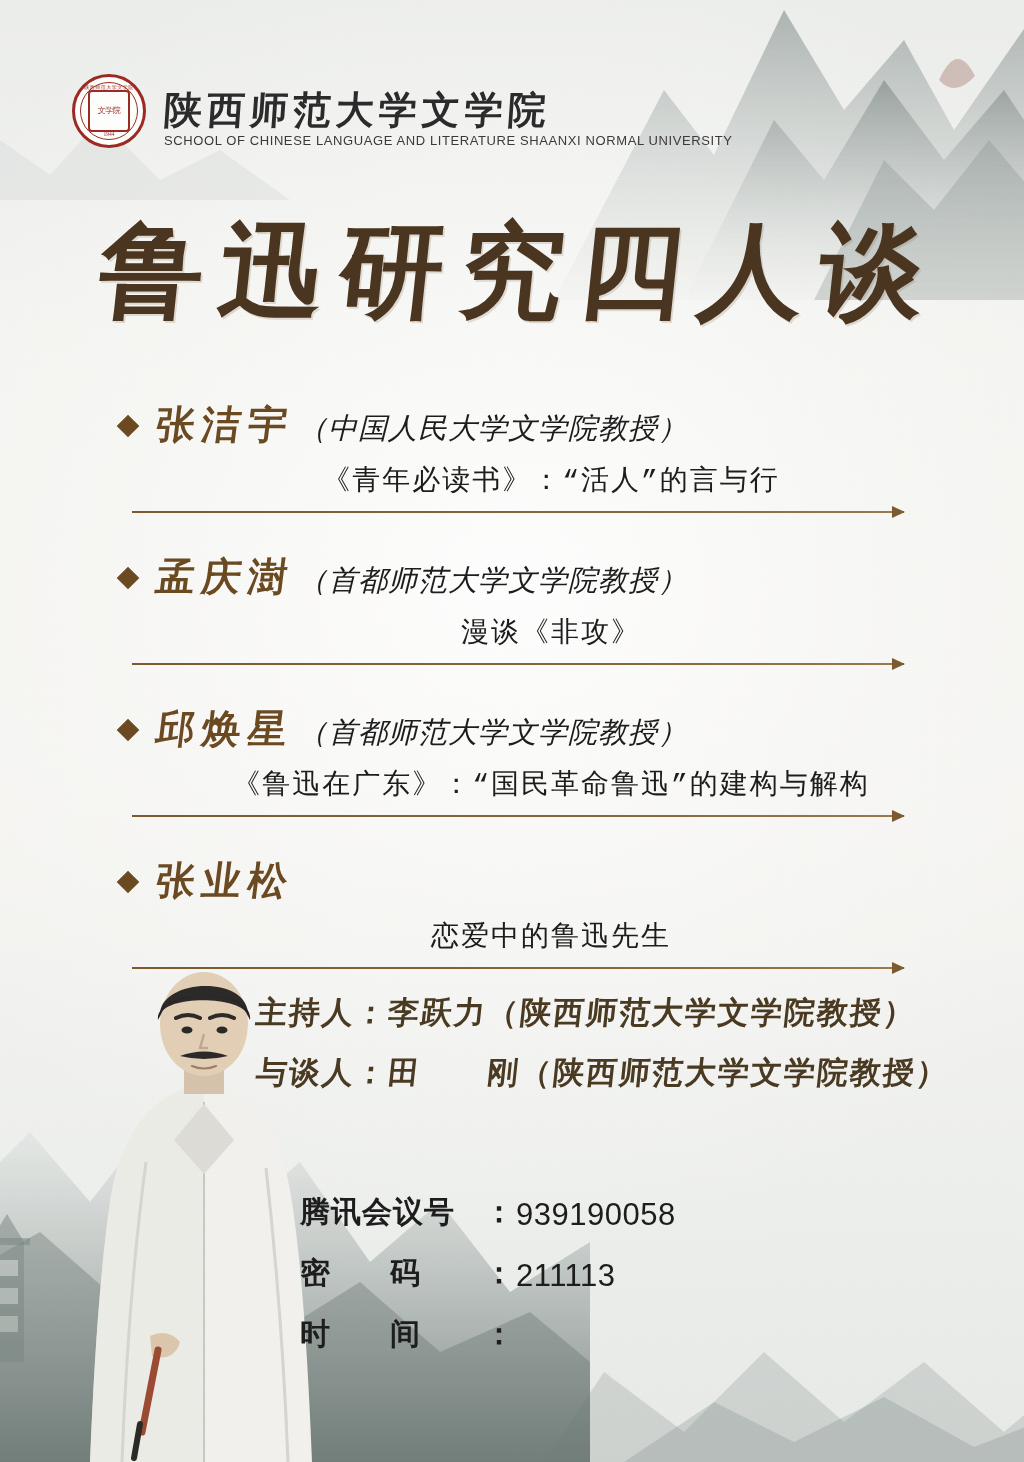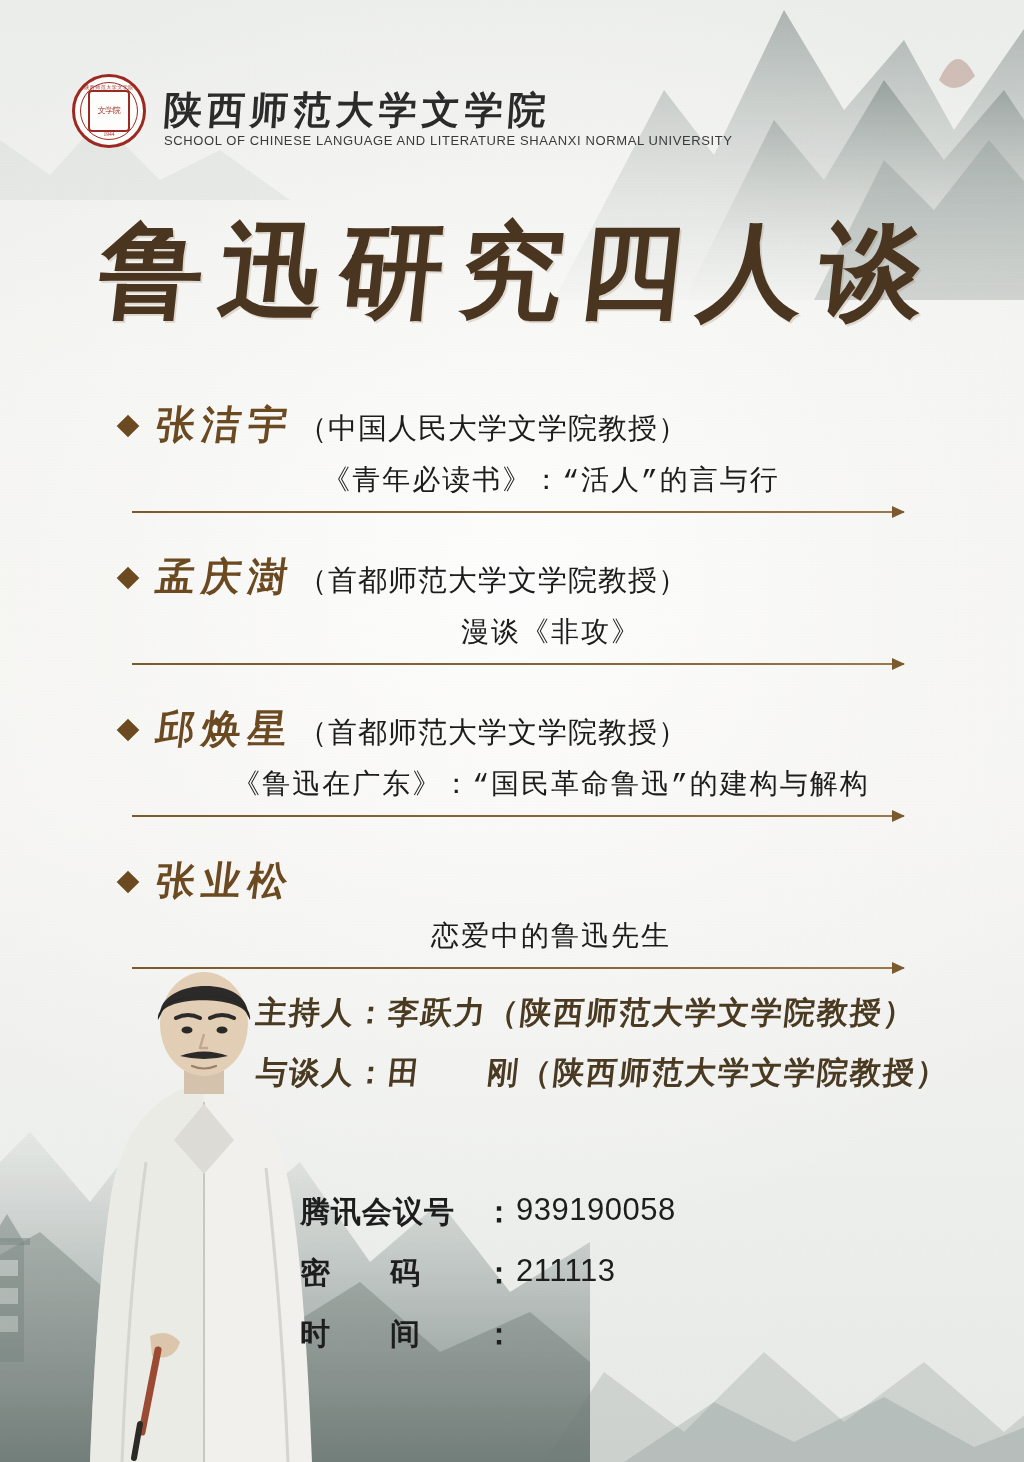--- a/index.html
+++ b/index.html
@@ -191,20 +191,21 @@
     letter-spacing: 7px;
     font-family: "DejaVu Serif", "Liberation Serif", serif;
     transform: skewX(-7deg);
     display: inline-block;
   }
   .sp-affil {
     font-size: 29px;
     color: #1d1d1d;
     letter-spacing: 1px;
     font-family: "DejaVu Serif", "Liberation Serif", serif;
+    font-style: italic;
   }
   .sp-topic {
     margin-top: 9px;
     margin-left: 62px;
     font-size: 28px;
     color: #1d1d1d;
     letter-spacing: 2px;
     font-family: Liberation Mono, monospace;
     text-align: center;
   }
@@ -254,21 +255,21 @@
 
   
   .info {
     position: absolute;
     top: 1192px;
     left: 300px;
     width: 700px;
   }
   .info-row {
     display: flex;
-    align-items: flex-start;
+    align-items: flex-end;
     margin-bottom: 20px;
   }
   .info-label {
     width: 182px;
     font-size: 30px;
     font-weight: 700;
     color: #1d1d1d;
     letter-spacing: 1px;
     display: flex;
     justify-content: space-between;

